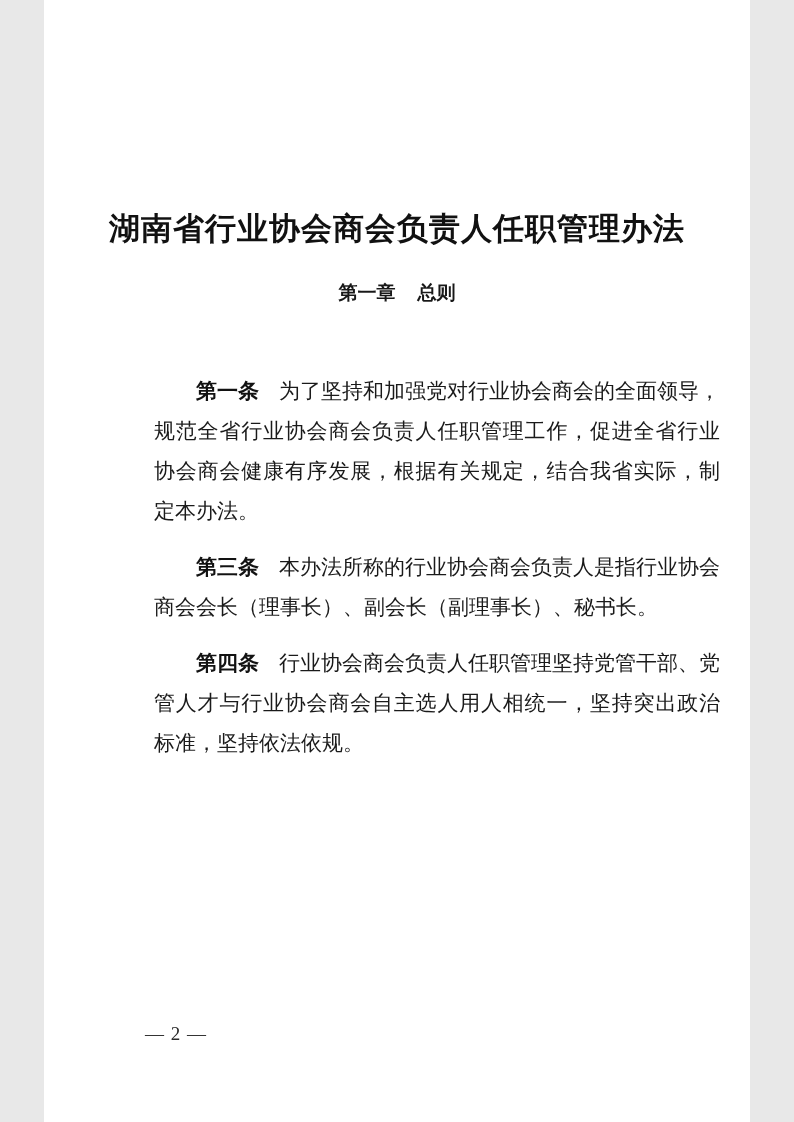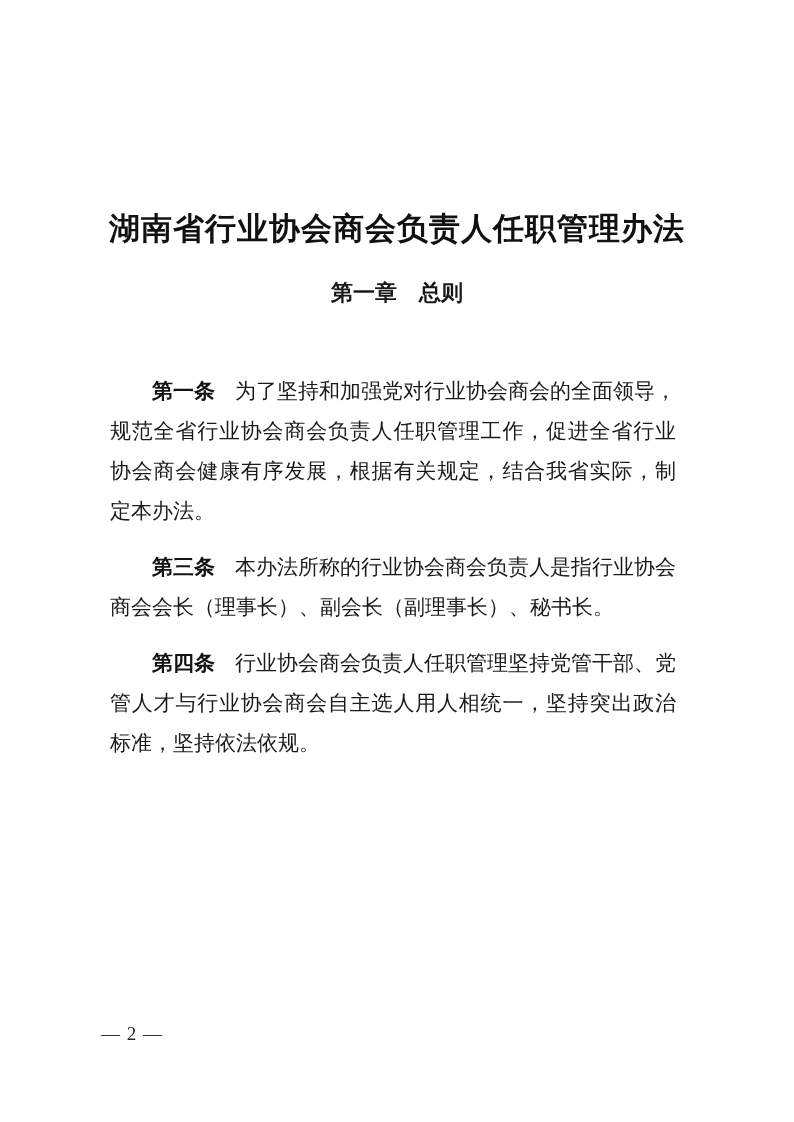--- a/index.html
+++ b/index.html
@@ -2,21 +2,21 @@
 <html><head>
 <meta charset="utf-8">
 <style>
   html, body {
     margin: 0;
     padding: 0;
     background: #e8e8e8;
   }
   .page {
     position: relative;
-    width: 794px;
+    width: 706px;
     height: 1122px;
     margin: 0 auto;
     background: #ffffff;
     color: #161616;
     overflow: hidden;
     font-family: "Liberation Serif", "DejaVu Serif", serif;
   }
   .doc-title {
     position: absolute;
     top: 186px;
@@ -29,21 +29,21 @@
     letter-spacing: 1px;
     font-family: "Liberation Serif", "DejaVu Serif", serif;
     color: #111111;
   }
   .chapter-heading {
     position: absolute;
     top: 278px;
     left: 0;
     right: 0;
     text-align: center;
-    font-size: 22px;
+    font-size: 19px;
     line-height: 30px;
     font-weight: bold;
     font-family: "Liberation Sans", "DejaVu Sans", sans-serif;
     color: #181818;
   }
   .chapter-heading .chapter-num {
     margin-right: 22px;
   }
   .doc-body {
     position: absolute;

